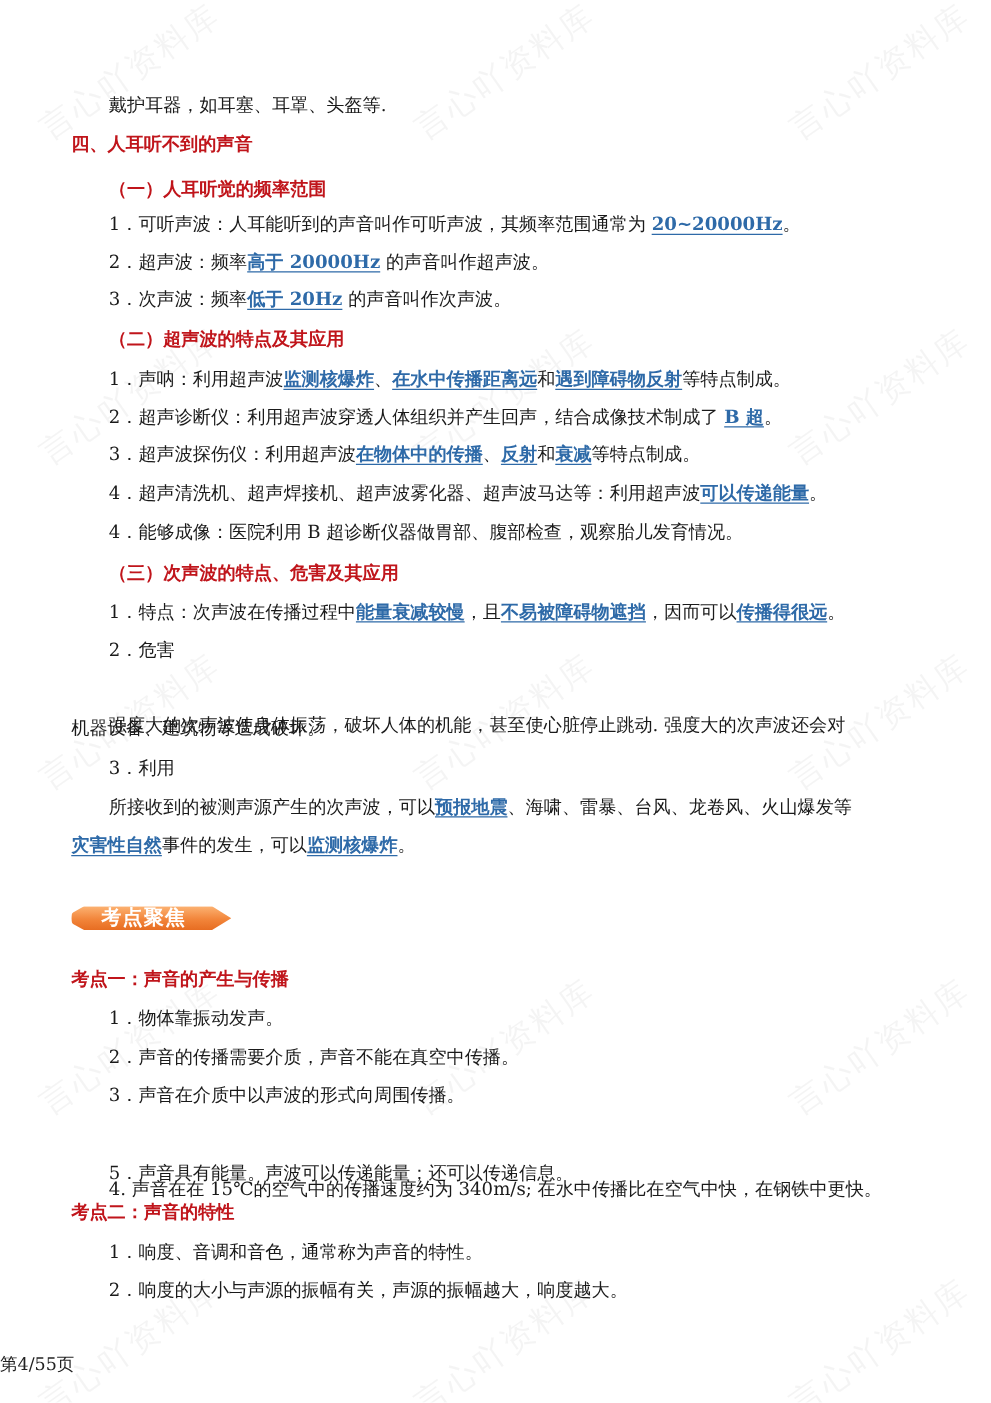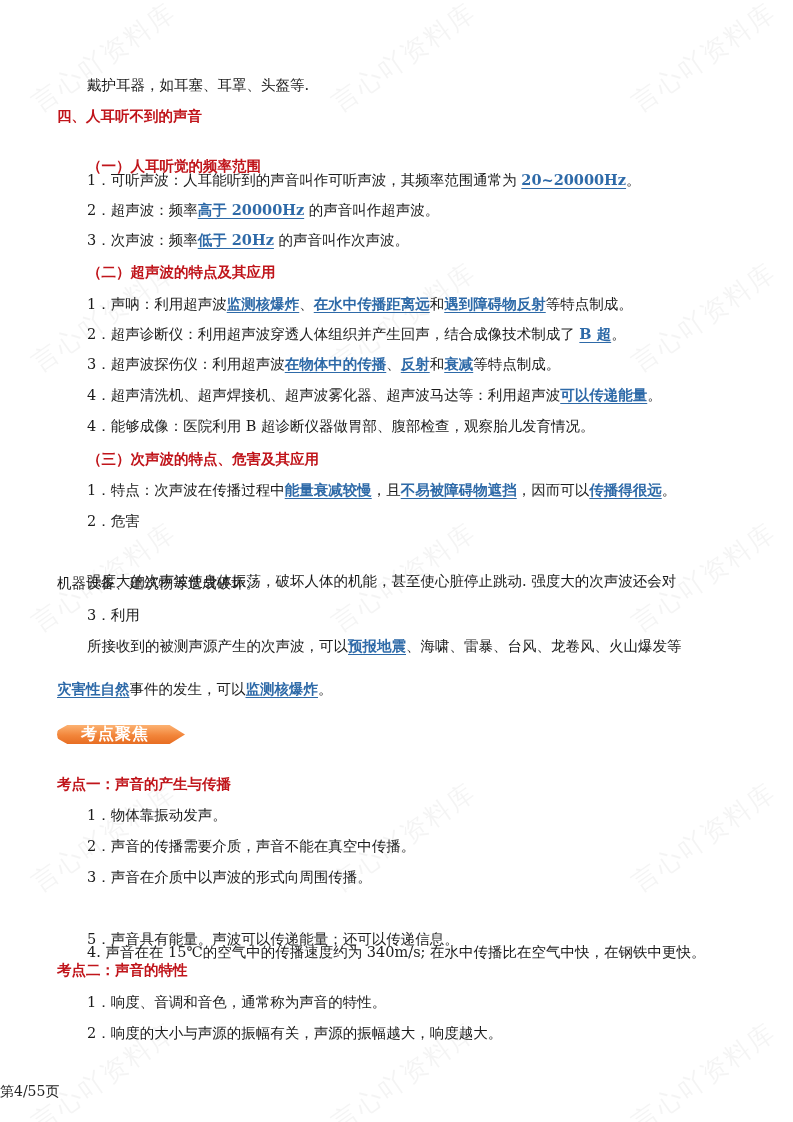--- a/index.html
+++ b/index.html
@@ -106,21 +106,21 @@
   <div class="wm" style="left:320px;top:1060px;">言心吖资料库</div>
   <div class="wm" style="left:620px;top:1060px;">言心吖资料库</div>
 </div>
 
 <div class="page">
 
   <div class="line" style="left:87px;top:75px;">戴护耳器，如耳塞、耳罩、头盔等.</div>
 
   <div class="line h-red" style="left:57px;top:106px;">四、人耳听不到的声音</div>
 
-  <div class="line h-red" style="left:87px;top:156px;">（一）人耳听觉的频率范围</div>
+  <div class="line h-red" style="left:87px;top:142px;">（一）人耳听觉的频率范围</div>
 
   <div class="line" style="left:87px;top:170px;">
     <span>1．可听声波：人耳能听到的声音叫作可听声波，其频率范围通常为 </span><span class="link bold">20~20000Hz</span><span>。</span>
   </div>
   <div class="line" style="left:87px;top:200px;">
     <span>2．超声波：频率</span><span class="link bold">高于 20000Hz</span><span> 的声音叫作超声波。</span>
   </div>
   <div class="line" style="left:87px;top:230px;">
     <span>3．次声波：频率</span><span class="link bold">低于 20Hz</span><span> 的声音叫作次声波。</span>
   </div>
@@ -146,21 +146,21 @@
   <div class="line" style="left:87px;top:480px;">
     <span>1．特点：次声波在传播过程中</span><span class="link bold">能量衰减较慢</span><span>，且</span><span class="link bold">不易被障碍物遮挡</span><span>，因而可以</span><span class="link bold">传播得很远</span><span>。</span>
   </div>
   <div class="line" style="left:87px;top:511px;">2．危害</div>
   <div class="line" style="left:87px;top:543px;margin-top:28px;">强度大的次声波使身体振荡，破坏人体的机能，甚至使心脏停止跳动. 强度大的次声波还会对</div>
   <div class="line" style="left:57px;top:573px;">机器设备、建筑物等造成破坏。</div>
   <div class="line" style="left:87px;top:605px;">3．利用</div>
   <div class="line" style="left:87px;top:636px;">
     <span>所接收到的被测声源产生的次声波，可以</span><span class="link bold">预报地震</span><span>、海啸、雷暴、台风、龙卷风、火山爆发等</span>
   </div>
-  <div class="line" style="left:57px;top:667px;margin-top:12px;">
+  <div class="line" style="left:57px;top:667px;">
     <span class="link bold">灾害性自然</span><span>事件的发生，可以</span><span class="link bold">监测核爆炸</span><span>。</span>
   </div>
 
   <div class="badge">
     <span>考点聚焦</span>
   </div>
 
   <div class="line h-red" style="left:57px;top:774px;">考点一：声音的产生与传播</div>
   <div class="line" style="left:87px;top:805px;">1．物体靠振动发声。</div>
   <div class="line" style="left:87px;top:836px;">2．声音的传播需要介质，声音不能在真空中传播。</div>

